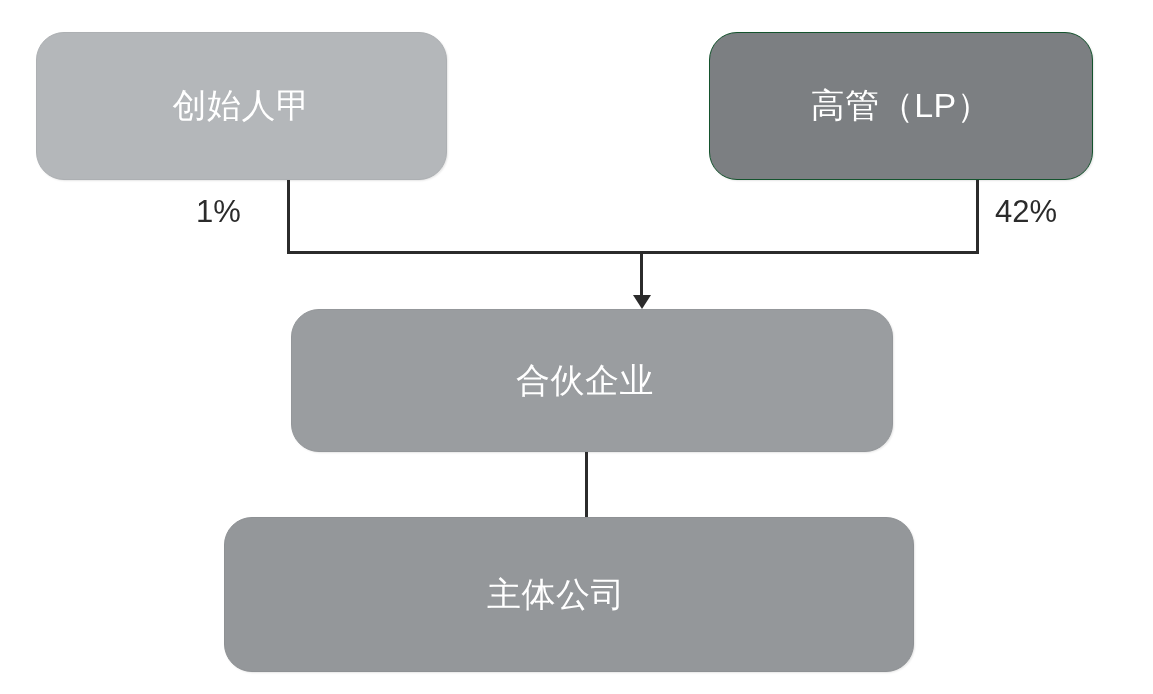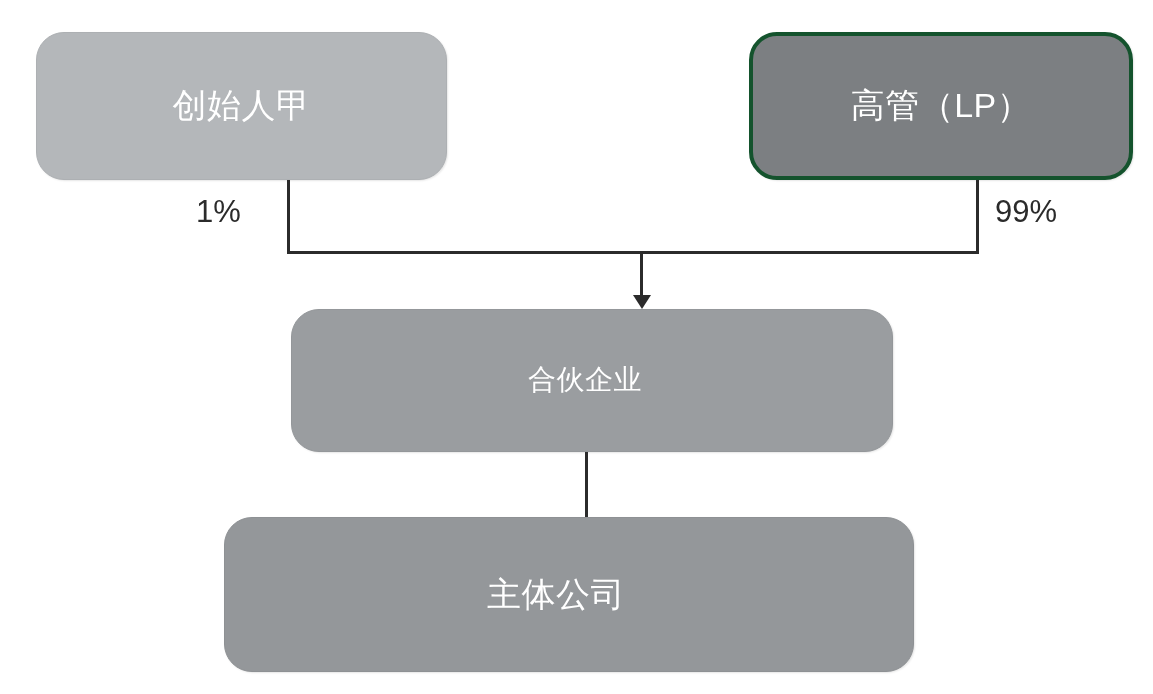--- a/index.html
+++ b/index.html
@@ -42,34 +42,34 @@
   
   #node-founder {
     left: 36px;  top: 32px;
     width: 411px; height: 148px;
     background: #b4b7ba;
     border: 1px solid #adb0b3;
     box-shadow: 1px 1px 2px rgba(0,0,0,0.10);
     font-size: 34px;
   }
   #node-executive {
-    left: 749px; top: 32px;
+    left: 709px; top: 32px;
     width: 384px; height: 148px;
     background: #7c7f82;
-    border: 4px solid #14532d;
+    border: 1px solid #14532d;
     box-shadow: 1px 1px 2px rgba(0,0,0,0.10);
     font-size: 34px;
   }
   #node-partnership {
     left: 291px; top: 309px;
     width: 602px; height: 143px;
     background: #9a9da0;
     border: 1px solid #94979a;
     box-shadow: 1px 1px 2px rgba(0,0,0,0.10);
-    font-size: 28px;
+    font-size: 34px;
   }
   #node-partnership .node-label { transform: translateX(-7px); }
   #node-company {
     left: 224px; top: 517px;
     width: 690px; height: 155px;
     background: #94979a;
     border: 1px solid #8e9194;
     box-shadow: 1px 1px 2px rgba(0,0,0,0.10);
     font-size: 34px;
   }
@@ -129,21 +129,21 @@
   </div>
 
   <div class="edge edge-v" id="edge-founder-drop"></div>
   <div class="edge edge-v" id="edge-executive-drop"></div>
   <div class="edge edge-h" id="edge-junction-bar"></div>
   <div class="edge edge-v" id="edge-to-partnership"></div>
   <div class="arrowhead" id="arrow-partnership"></div>
 
   <div class="edge-label" id="label-founder-pct">1%</div>
 
-  <div class="edge-label" id="label-executive-pct">99%</div>
+  <div class="edge-label" id="label-executive-pct">42%</div>
 
   <div class="node" id="node-partnership">
     <span class="node-label">合伙企业</span>
   </div>
 
   <div class="edge edge-v" id="edge-to-company"></div>
 
   <div class="node" id="node-company">
     <span class="node-label">主体公司</span>
   </div>

